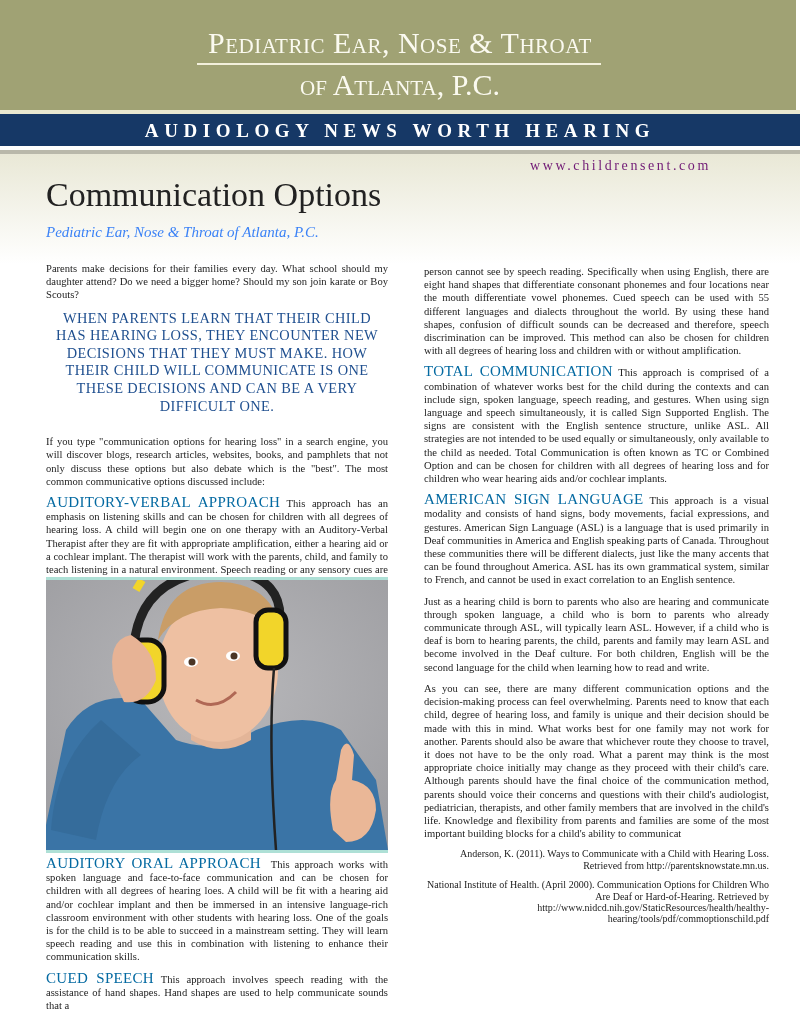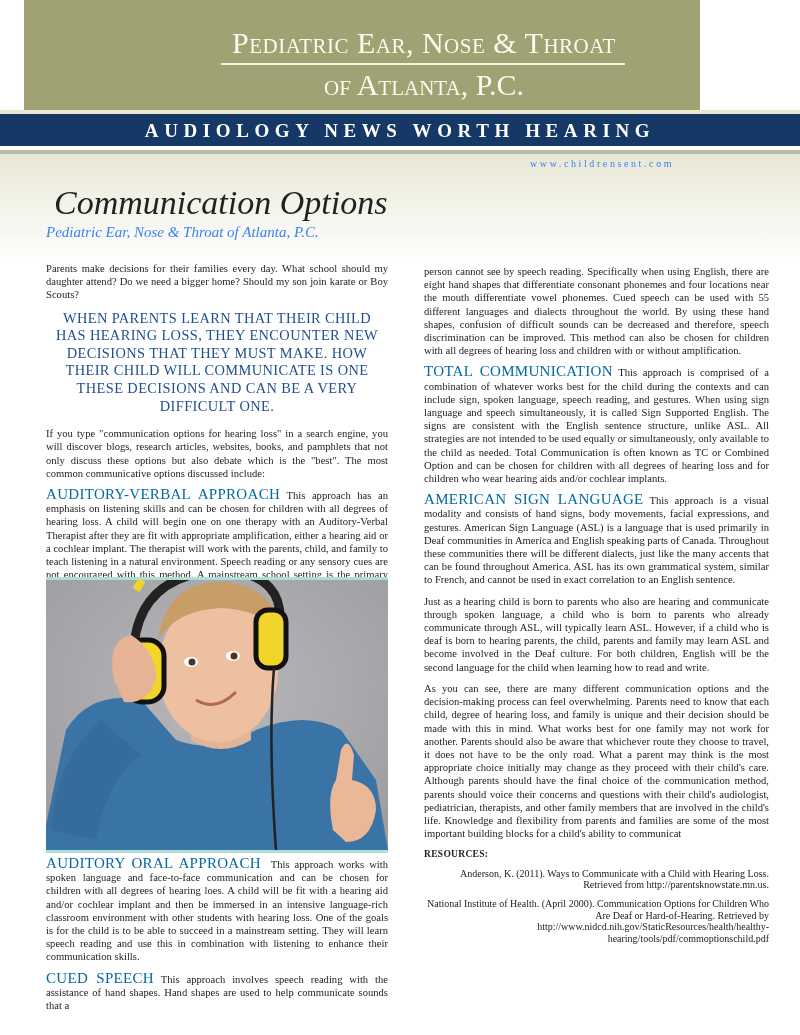--- a/index.html
+++ b/index.html
@@ -3,23 +3,22 @@
 <meta charset="utf-8">
 <style>
   html, body { margin: 0; padding: 0; }
   body {
     width: 800px; height: 1035px; overflow: hidden; position: relative;
     background: #ffffff;
     font-family: "Liberation Serif", "DejaVu Serif", serif;
     color: #222;
   }
   .masthead {
-    position: absolute; left: 0; top: 0; width: 676px; height: 110px;
+    position: absolute; left: 0; top: 0; width: 796px; height: 110px;
     background: #a0a274;
-    margin-left: 24px;
   }
   .masthead .line1 {
     position: absolute; top: 26px; left: 0; width: 800px; text-align: center;
     color: #fbfaf0; font-size: 30px; letter-spacing: 0.5px; font-variant: small-caps;
     font-family: "Liberation Serif", "DejaVu Serif", serif;
   }
   .masthead .rule {
     position: absolute; top: 63px; left: 197px; width: 404px; height: 2px; background: #f3f0dc;
   }
   .masthead .line2 {
@@ -33,38 +32,38 @@
     color: #fff; text-align: center; font-size: 19px; font-weight: bold;
     letter-spacing: 5.6px; line-height: 33px;
   }
   .band-bottom1 { position:absolute; left:0; top:146px; width:800px; height:4px; background:#ffffff; }
   .band-bottom2 { position:absolute; left:0; top:150px; width:800px; height:4px; background:#b9b8aa; }
   .titlezone {
     position: absolute; left: 0; top: 154px; width: 800px; height: 110px;
     background: linear-gradient(#e9e8d6, #ffffff);
   }
   .website {
-    position: absolute; top: 158px; left: 530px; font-size: 10px; letter-spacing: 2.6px; color: #3b82f6;
+    position: absolute; top: 158px; left: 530px; font-size: 14px; letter-spacing: 2.6px; color: #701a75;
   }
   .page-title {
     position: absolute; top: 176px; left: 46px; font-size: 34px; color: #222; font-weight: normal;
   }
   .subtitle {
     position: absolute; top: 224px; left: 46px; font-size: 15px; font-style: italic; color: #3b82f6;
   }
   .col {
     position: absolute; font-size: 10.6px; line-height: 13.2px; text-align: justify; color: #222;
   }
   .col-left { left: 46px; top: 262px; width: 342px; }
   .col-right { left: 424px; top: 265px; width: 345px; }
   .col p { margin: 0 0 8px 0; }
   .sec-head { font-size: 15px; letter-spacing: 0.3px; color: #0369a1; }
   .pullquote {
     color: #1f4f8f; text-align: center; font-size: 14.4px; line-height: 17.6px;
-    letter-spacing: 0.4px; margin: 6px 0 12px 0; font-weight: normal;
+    letter-spacing: 0.4px; margin: 6px 0 20px 0; font-weight: normal;
   }
   .photo-frame {
     position: absolute; left: 46px; top: 577px; width: 342px; height: 270px;
     border-top: 3px solid #aee0d6; border-bottom: 3px solid #aee0d6;
     background: #a8a8ab; overflow: hidden;
   }
   .photo-frame svg { display: block; }
   .col-left2 { left: 46px; top: 857px; width: 342px; }
   .appt {
     color: #1f4f8f; font-size: 14px; line-height: 16px; font-weight: bold; letter-spacing: 0.3px;
@@ -81,21 +80,21 @@
   <div class="rule"></div>
   <div class="line2">of Atlanta, P.C.</div>
 </div>
 <div class="top-stripe"></div>
 <div class="navband">AUDIOLOGY NEWS WORTH HEARING</div>
 <div class="band-bottom1"></div>
 <div class="band-bottom2"></div>
 
 <div class="titlezone"></div>
 <div class="website">www.childrensent.com</div>
-<h1 class="page-title" style="margin:8px;font-style:italic;">Communication Options</h1>
+<h1 class="page-title" style="margin:0;">Communication Options</h1>
 <div class="subtitle">Pediatric Ear, Nose &amp; Throat of Atlanta, P.C.</div>
 
 <div class="col col-left">
   <p>Parents make decisions for their families every day. What school should my daughter attend?  Do we need a bigger home? Should my son join karate or Boy Scouts?</p>
   <div class="pullquote">WHEN PARENTS LEARN THAT THEIR CHILD HAS HEARING LOSS, THEY ENCOUNTER NEW DECISIONS THAT THEY MUST MAKE. HOW THEIR CHILD WILL COMMUNICATE IS ONE THESE DECISIONS AND CAN BE A VERY DIFFICULT ONE.</div>
   <p>If you type "communication options for hearing loss" in a search engine, you will discover blogs, research articles, websites, books, and pamphlets that not only discuss these options but also debate which is the "best".  The most common communicative options discussed include:</p>
   <p>
     <span class="sec-head">AUDITORY-VERBAL APPROACH</span>
     <span>This approach has an emphasis on listening skills and can be chosen for children with all degrees of hearing loss.  A child will begin one on one therapy with an Auditory-Verbal Therapist after they are fit with appropriate amplification, either a hearing aid or a cochlear implant.  The therapist will work with the parents, child, and family to teach listening in a natural environment.  Speech reading or any sensory cues are not encouraged with this method.  A mainstream school setting is the primary goal for this approach.</span>
   </p>
@@ -157,16 +156,15 @@
   <p>
     <span class="sec-head">TOTAL COMMUNICATION</span>
     <span>This approach is comprised of a combination of whatever works best for the child during the contexts and can include sign, spoken language, speech reading, and gestures.  When using sign language and speech simultaneously, it is called Sign Supported English.  The signs are consistent with the English sentence structure, unlike ASL.  All strategies are not intended to be used equally or simultaneously, only available to the child as needed.  Total Communication is often known as TC or Combined Option and can be chosen for children with all degrees of hearing loss and for children who wear hearing aids and/or cochlear implants.</span>
   </p>
   <p>
     <span class="sec-head">AMERICAN SIGN LANGUAGE</span>
     <span>This approach is a visual modality and consists of hand signs, body movements, facial expressions, and gestures.  American Sign Language (ASL) is a language that is used primarily in Deaf communities in America and English speaking parts of Canada.  Throughout these communities there will be different dialects, just like the many accents that can be found throughout America.  ASL has its own grammatical system, similar to French, and cannot be used in exact correlation to an English sentence.</span>
   </p>
   <p>Just as a hearing child is born to parents who also are hearing and communicate through spoken language, a child who is born to parents who already communicate through ASL, will typically learn ASL.  However, if a child who is deaf is born to hearing parents, the child, parents and family may learn ASL and become involved in the Deaf culture.  For both children, English will be the second language for the child when learning how to read and write.</p>
   <p>As you can see, there are many different communication options and the decision-making process can feel overwhelming.  Parents need to know that each child, degree of hearing loss, and family is unique and their decision should be made with this in mind.  What works best for one family may not work for another.  Parents should also be aware that whichever route they choose to travel, it does not have to be the only road.  What a parent may think is the most appropriate choice initially may change as they proceed with their child's care.  Although parents should have the final choice of the communication method, parents should voice their concerns and questions with their child's audiologist, pediatrician, therapists, and other family members that are involved in the child's life.  Knowledge and flexibility from parents and families are some of the most important building blocks for a child's ability to communicat</p>
-  <div class="res-title">RESOURCES:</div>
   <p class="ref">Anderson, K. (2011).  Ways to Communicate with a Child with Hearing Loss. Retrieved from http://parentsknowstate.mn.us.</p>
   <p class="ref">National Institute of Health. (April 2000). Communication Options for Children Who Are Deaf or Hard-of-Hearing.   Retrieved by http://www.nidcd.nih.gov/StaticResources/health/healthy-hearing/tools/pdf/commoptionschild.pdf</p>
 </div>
 
 </body></html>

